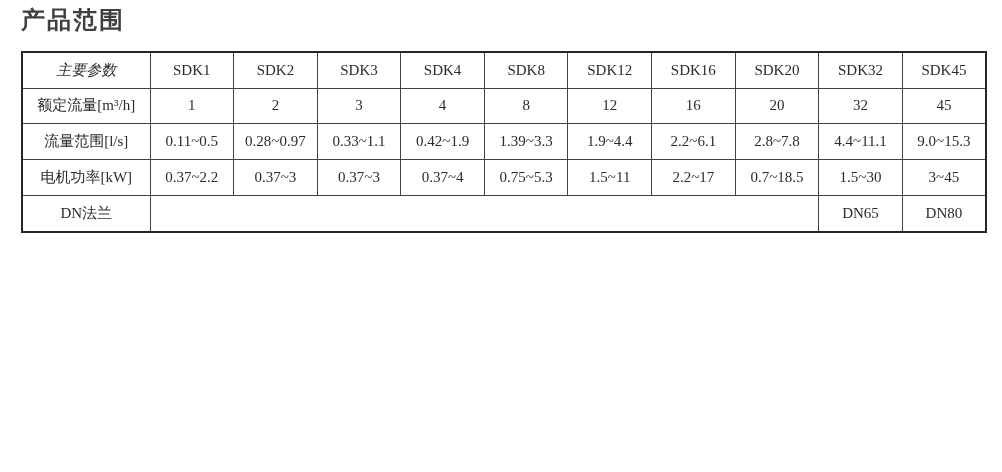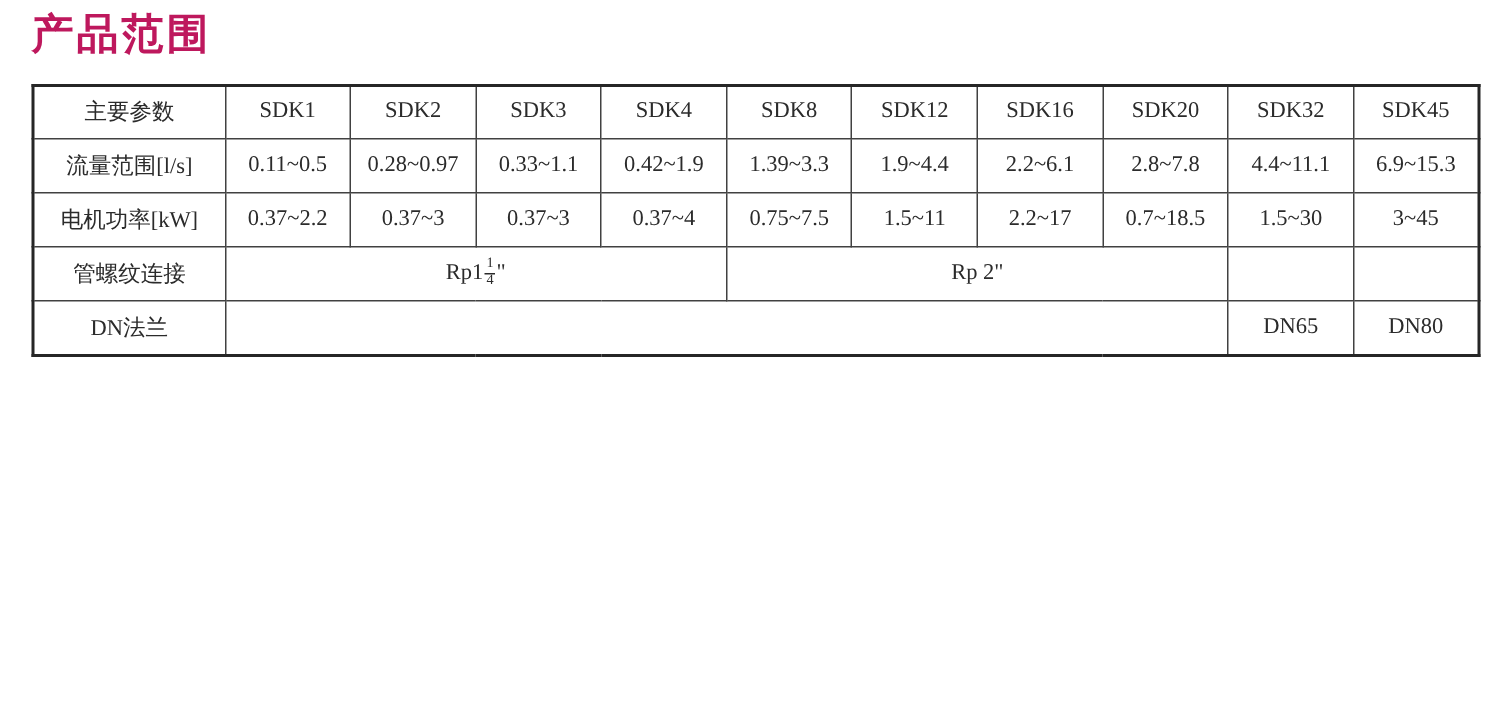--- a/index.html
+++ b/index.html
@@ -6,22 +6,22 @@
     margin:0;padding:0;background:#ffffff;
     width:1002px;height:472px;overflow:hidden;
   }
   body{
     font-family:"Liberation Serif","DejaVu Serif",serif;
     color:#2b2b2b;
   }
   .page-title{
     font-family:"Liberation Sans","DejaVu Sans",sans-serif;
     font-weight:bold;
-    font-size:28px;
-    color:#be185d;
+    font-size:24px;
+    color:#404040;
     letter-spacing:2px;
     margin:6px 0 16px 21px;
     line-height:1.2;
   }
   table.spec{
     border-collapse:collapse;
     table-layout:fixed;
     margin:15px 0 0 21px;
     width:964px;
     border:2px solid #262626;
@@ -36,20 +36,21 @@
     white-space:nowrap;
     overflow:hidden;
   }
   td.lbl{
     text-align:left;
     padding-left:9px;
   }
   td.lbl-center{
     text-align:center;
     padding-left:0;
+    font-style:italic;
   }
   td.temp-cell{
     
     padding-right:92px;
   }
   .frac{
     display:inline-block;
     vertical-align:-3px;
     text-align:center;
     font-size:9.5px;
@@ -88,61 +89,67 @@
     <td>SDK3</td>
     <td>SDK4</td>
     <td>SDK8</td>
     <td>SDK12</td>
     <td>SDK16</td>
     <td>SDK20</td>
     <td>SDK32</td>
     <td>SDK45</td>
   </tr>
 
+  <tr>
+    <td class="lbl">额定流量[m³/h]</td>
+    <td>1</td>
+    <td>2</td>
+    <td>3</td>
+    <td>4</td>
+    <td>8</td>
+    <td>12</td>
+    <td>16</td>
+    <td>20</td>
+    <td>32</td>
+    <td>45</td>
+  </tr>
 
 
 
   <tr>
     <td class="lbl">流量范围[l/s]</td>
     <td>0.11~0.5</td>
     <td>0.28~0.97</td>
     <td>0.33~1.1</td>
     <td>0.42~1.9</td>
     <td>1.39~3.3</td>
     <td>1.9~4.4</td>
     <td>2.2~6.1</td>
     <td>2.8~7.8</td>
     <td>4.4~11.1</td>
-    <td>6.9~15.3</td>
+    <td>9.0~15.3</td>
   </tr>
 
 
   <tr>
     <td class="lbl">电机功率[kW]</td>
     <td>0.37~2.2</td>
     <td>0.37~3</td>
     <td>0.37~3</td>
     <td>0.37~4</td>
-    <td>0.75~7.5</td>
+    <td>0.75~5.3</td>
     <td>1.5~11</td>
     <td>2.2~17</td>
     <td>0.7~18.5</td>
     <td>1.5~30</td>
     <td>3~45</td>
   </tr>
 
 
 
-  <tr>
-    <td class="lbl">管螺纹连接</td>
-    <td colspan="4"><span>Rp1</span><span class="frac"><span class="num">1</span><span class="den">4</span></span><span class="inch">"</span></td>
-    <td colspan="4">Rp 2"</td>
-    <td></td>
-    <td></td>
-  </tr>
 
   <tr>
     <td class="lbl">DN法兰</td>
     <td colspan="8"></td>
     <td>DN65</td>
     <td>DN80</td>
   </tr>
 </tbody>
   </table>
 

